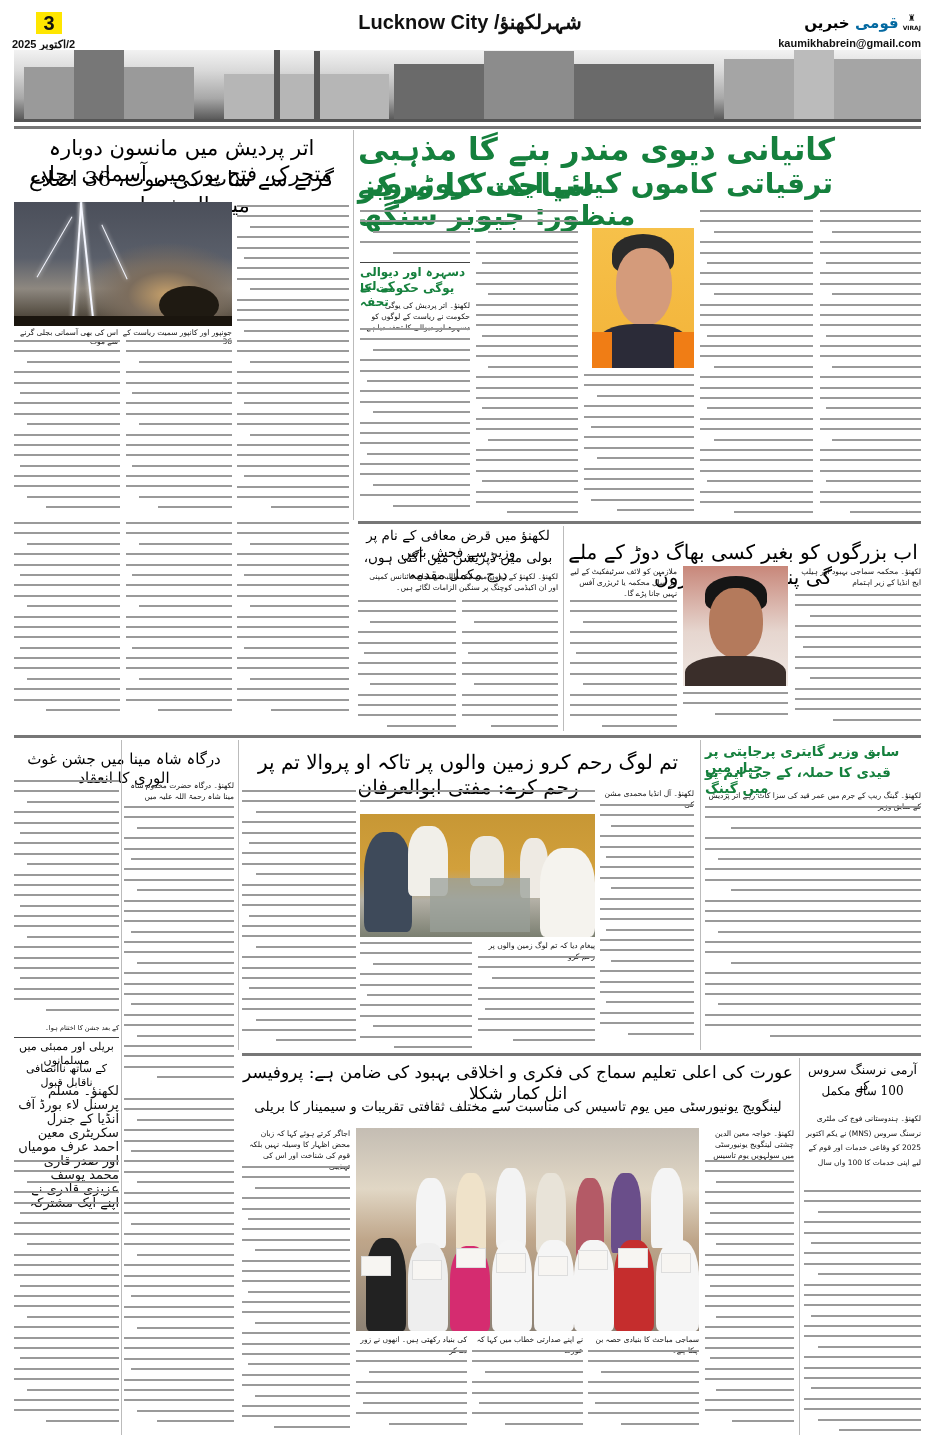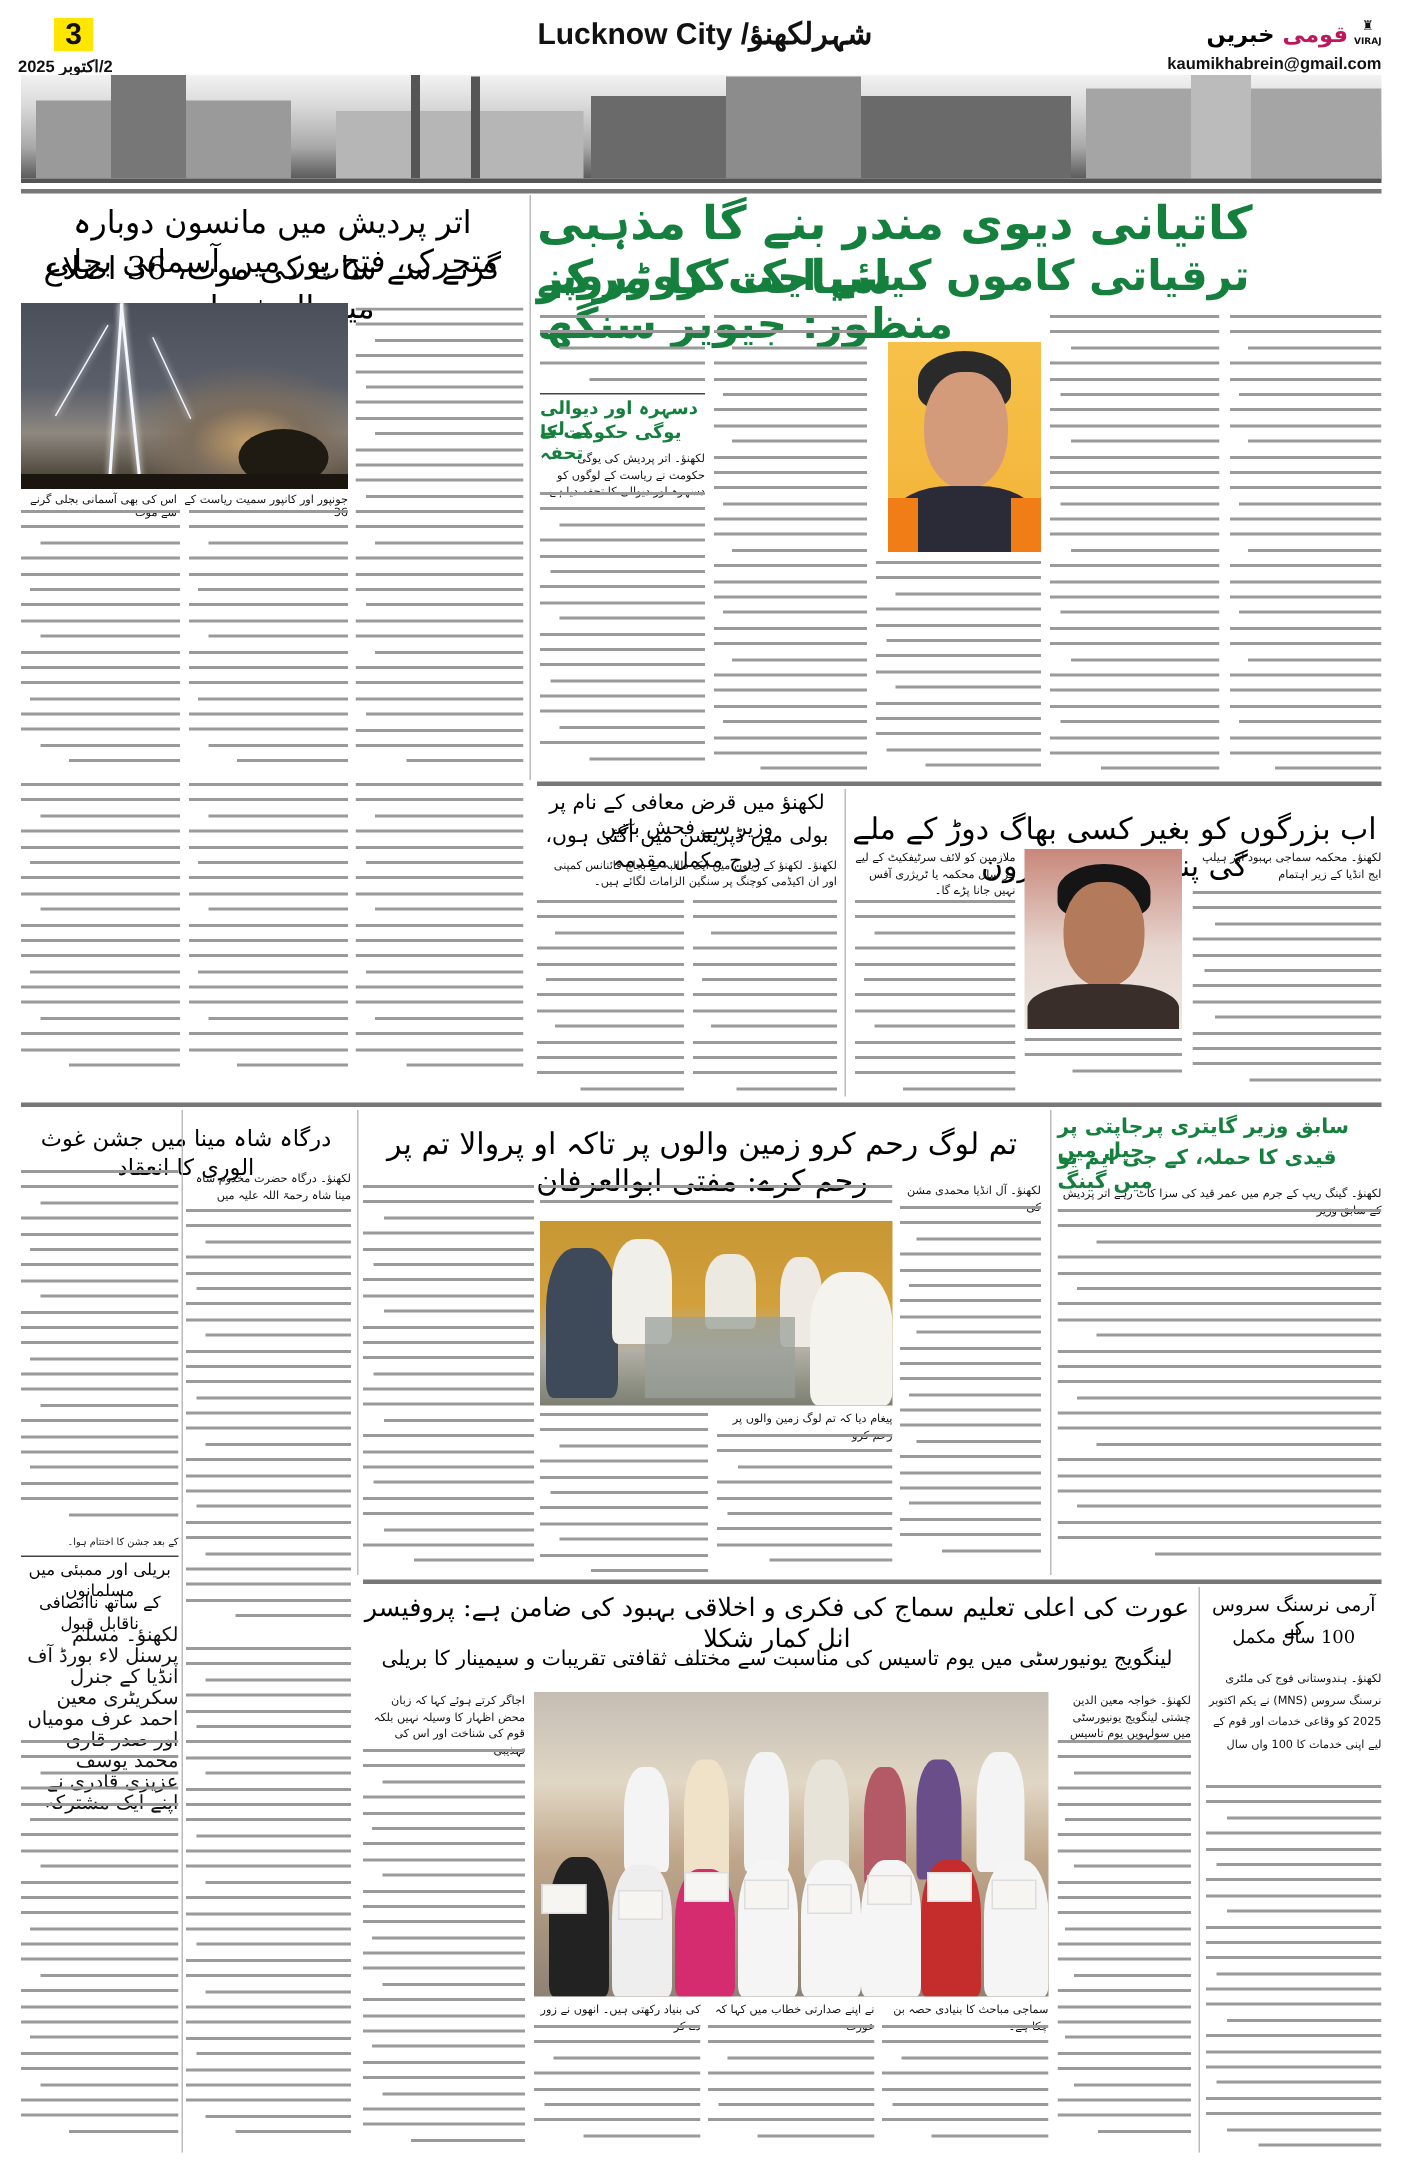--- a/index.html
+++ b/index.html
@@ -7,21 +7,21 @@
   body { font-family: "DejaVu Sans", sans-serif; color: #111; position: relative; }
 
   .abs { position: absolute; }
 
   
   .page-no { left: 36px; top: 12px; width: 26px; height: 22px; background: #ffe600; font-family: "Liberation Sans", sans-serif; font-weight: 700; font-size: 20px; text-align: center; line-height: 22px; }
   .date { left: 12px; top: 38px; font-family: "Liberation Sans", sans-serif; font-weight: 700; font-size: 11px; direction: rtl; }
   .section-title { left: 290px; top: 10px; width: 360px; text-align: center; font-family: "Liberation Sans", sans-serif; font-weight: 700; font-size: 20px; }
   .brand { right: 14px; top: 14px; display: flex; align-items: center; gap: 4px; }
   .brand-urdu { font-weight: 700; font-size: 15px; direction: rtl; }
-  .brand-urdu .b1 { color: #be185d; }
+  .brand-urdu .b1 { color: #0369a1; }
   .brand-urdu .b2 { color: #000; }
   .brand-logo { font-size: 9px; font-weight: 700; line-height: 9px; text-align: center; }
   .email { right: 14px; top: 37px; font-family: "Liberation Sans", sans-serif; font-weight: 700; font-size: 11px; text-align: center; }
 
   .banner { left: 14px; top: 50px; width: 907px; height: 72px; overflow: hidden;
     background: linear-gradient(180deg,#f2f2f2 0%,#d9d9d9 30%,#a8a8a8 70%,#5b5b5b 100%); border-bottom: 3px solid #555; }
   .banner .bld { position: absolute; bottom: 0; background: #8a8a8a; }
 
   
   .urdu { direction: rtl; text-align: right; }

